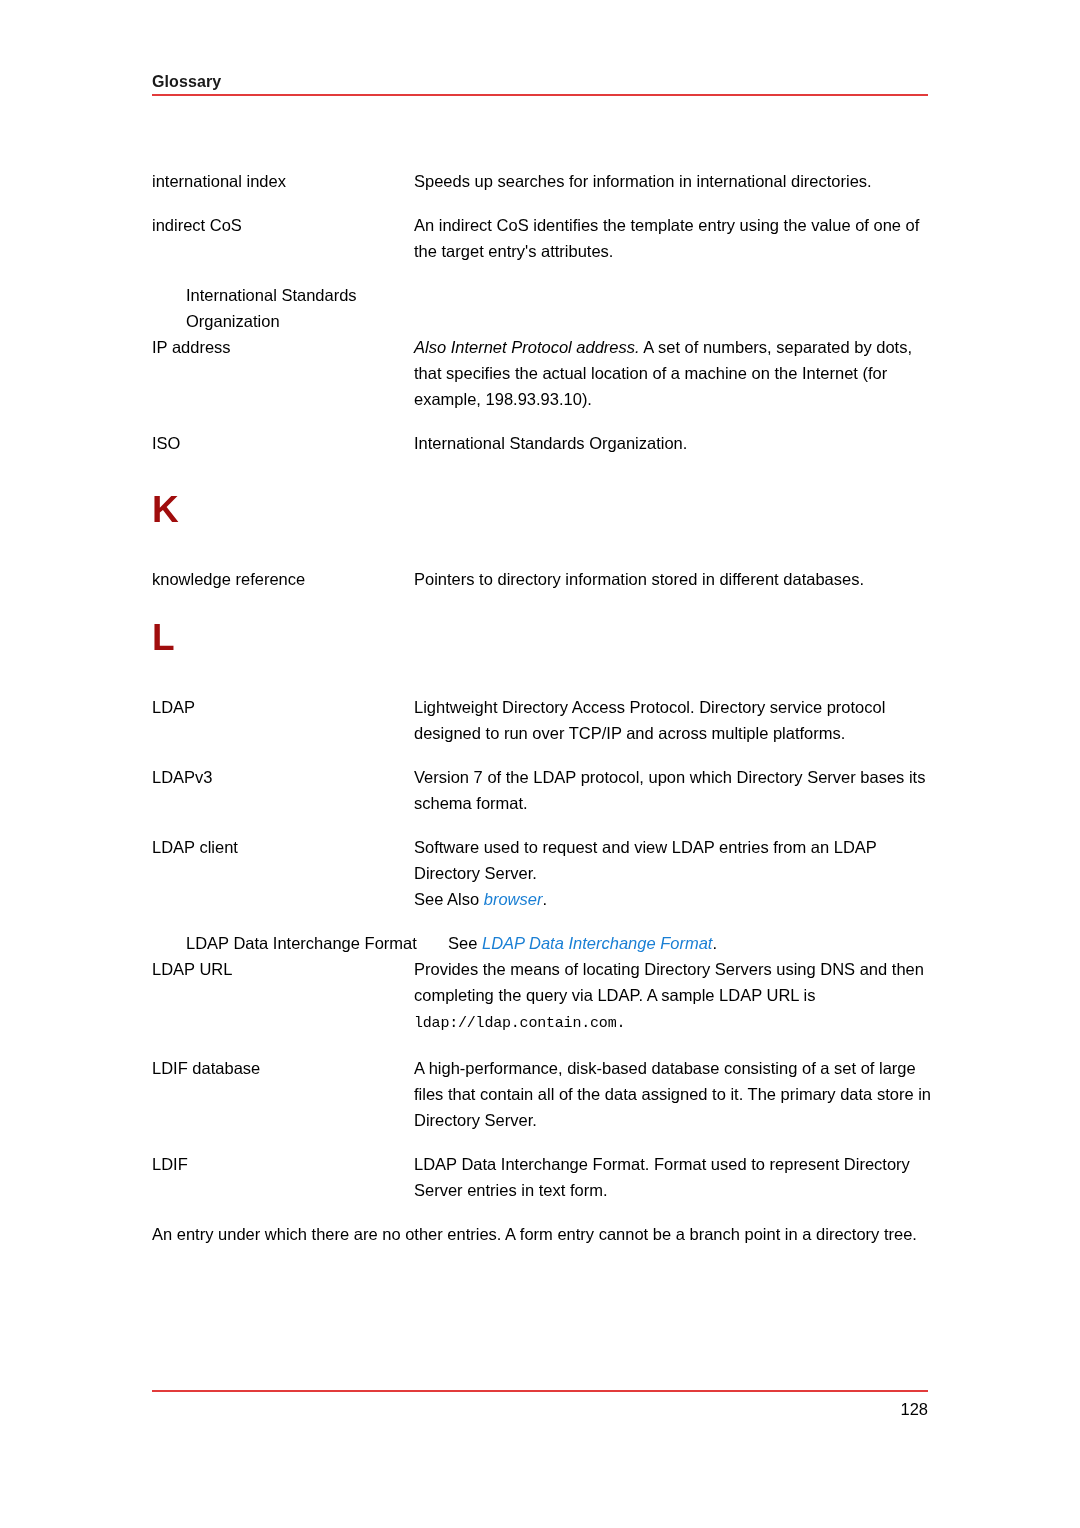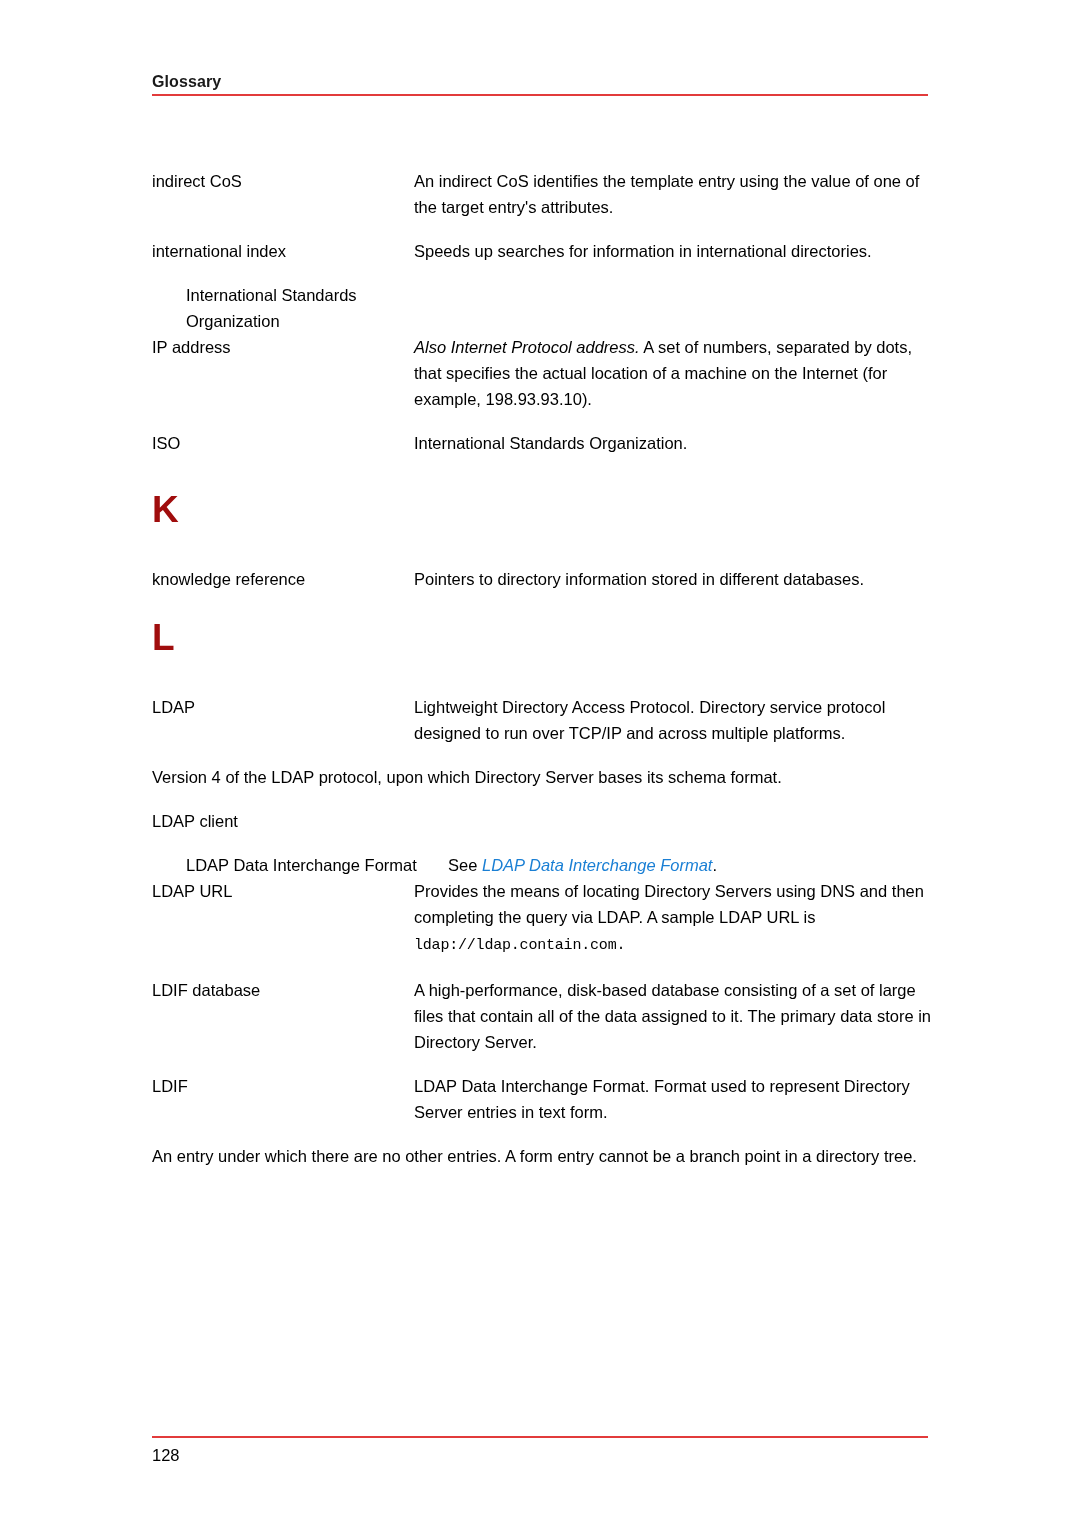--- a/index.html
+++ b/index.html
@@ -95,22 +95,23 @@
     line-height: 40px;
     letter-spacing: 0px;
   }
   .letter-block { margin: 26px 0 36px 0; }
   .letter-block.first { margin-top: 34px; }
 
   
   .page-footer {
     position: absolute;
     left: 152px;
-    top: 1436px;
+    top: 1390px;
     width: 776px;
+    text-align: right;
   }
   .page-footer .rule-red { margin: 0 0 6px 0; }
   .page-number {
     font-size: 16.5px;
     line-height: 22px;
     color: #000;
   }
 </style>
 </head>
 <body>
@@ -118,30 +119,30 @@
 <div class="page">
 
   <div class="page-header">
     <div class="header-title">Glossary</div>
     <div class="rule-red"></div>
   </div>
 
   <div class="glossary">
 
     <div class="entry">
+      <div class="term">international index</div>
+      <div class="definition">
+        <p>Speeds up searches for information in international directories.</p>
+      </div>
+    </div>
+
+    <div class="entry">
       <div class="term">indirect CoS</div>
       <div class="definition">
         <p>An indirect CoS identifies the template entry using the value of one of the target entry's attributes.</p>
-      </div>
-    </div>
-
-    <div class="entry">
-      <div class="term">international index</div>
-      <div class="definition">
-        <p>Speeds up searches for information in international directories.</p>
       </div>
     </div>
 
     <div class="entry tight">
       <div class="term">International Standards Organization</div>
     </div>
 
     <div class="entry">
       <div class="term">IP address</div>
       <div class="definition">
@@ -172,27 +173,32 @@
     </div>
 
     <div class="entry">
       <div class="term">LDAP</div>
       <div class="definition">
         <p>Lightweight Directory Access Protocol. Directory service protocol designed to run over TCP/IP and across multiple platforms.</p>
       </div>
     </div>
 
     <div class="entry">
-      <div class="definition">
-        <p>Version 4 of the LDAP protocol, upon which Directory Server bases its schema format.</p>
+      <div class="term">LDAPv3</div>
+      <div class="definition">
+        <p>Version 7 of the LDAP protocol, upon which Directory Server bases its schema format.</p>
       </div>
     </div>
 
     <div class="entry">
       <div class="term">LDAP client</div>
+      <div class="definition">
+        <p>Software used to request and view LDAP entries from an LDAP Directory Server.</p>
+        <p><span>See Also </span><span class="xref">browser</span><span>.</span></p>
+      </div>
     </div>
 
     <div class="entry tight">
       <div class="term">LDAP Data Interchange Format</div>
       <div class="definition">
         <p><span>See </span><span class="xref">LDAP Data Interchange Format</span><span>.</span></p>
       </div>
     </div>
 
     <div class="entry">

